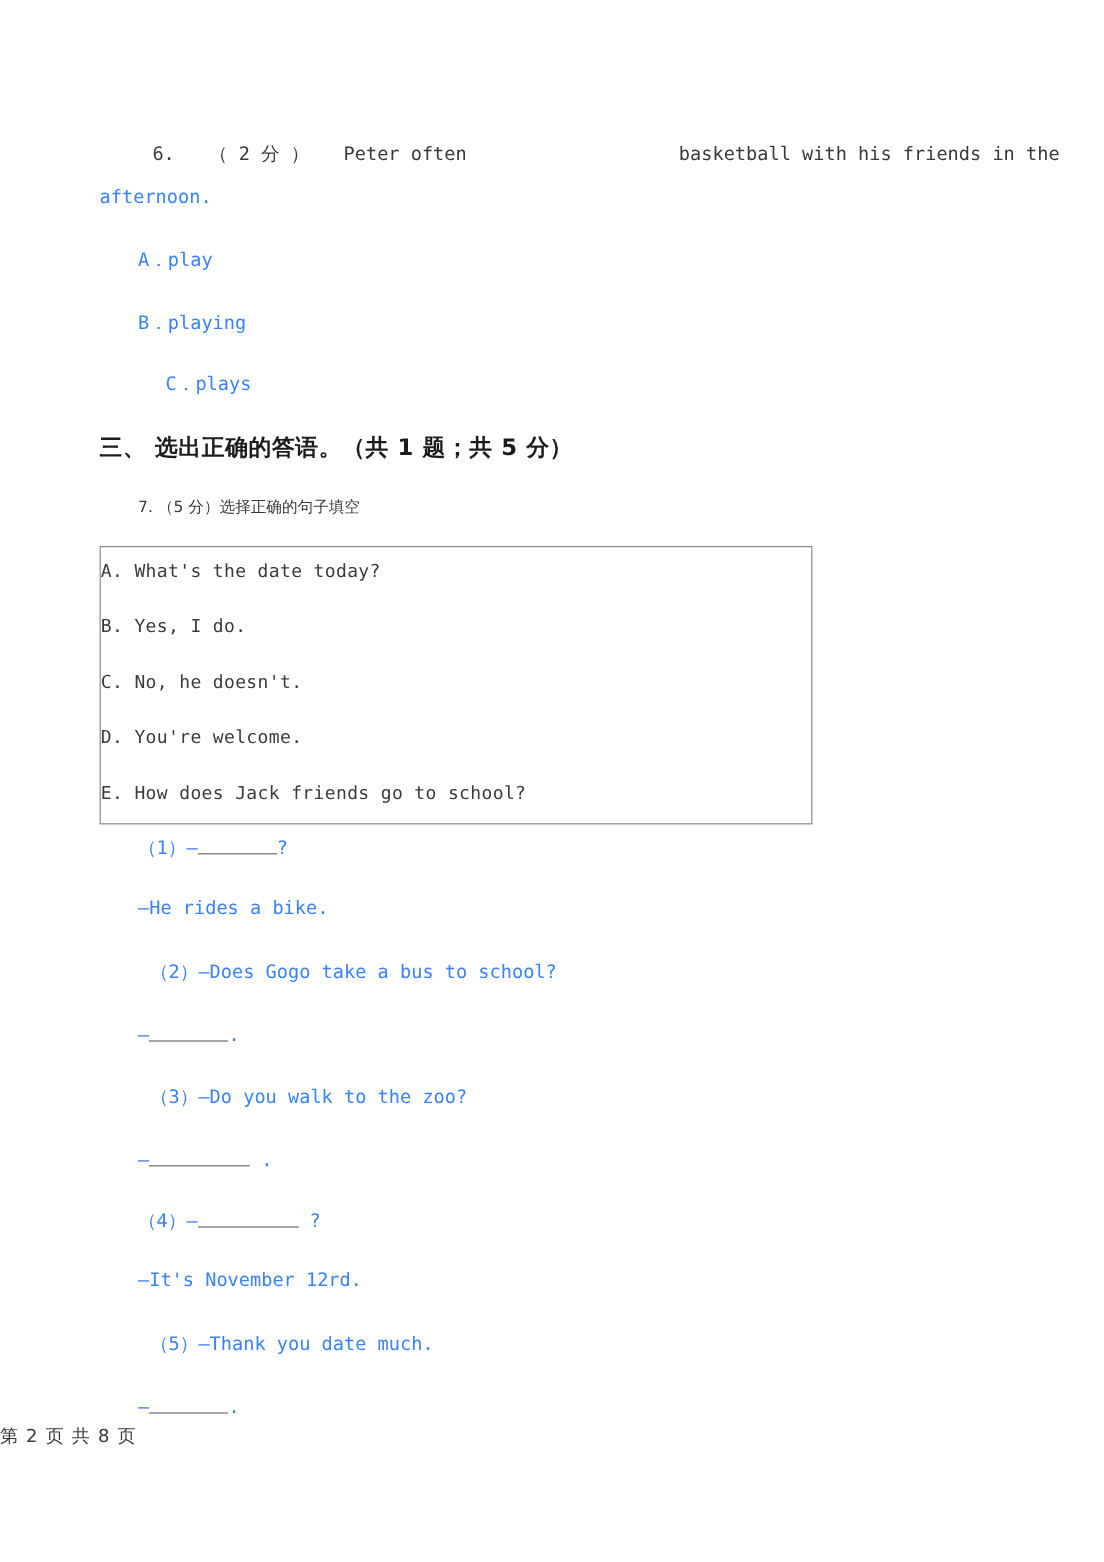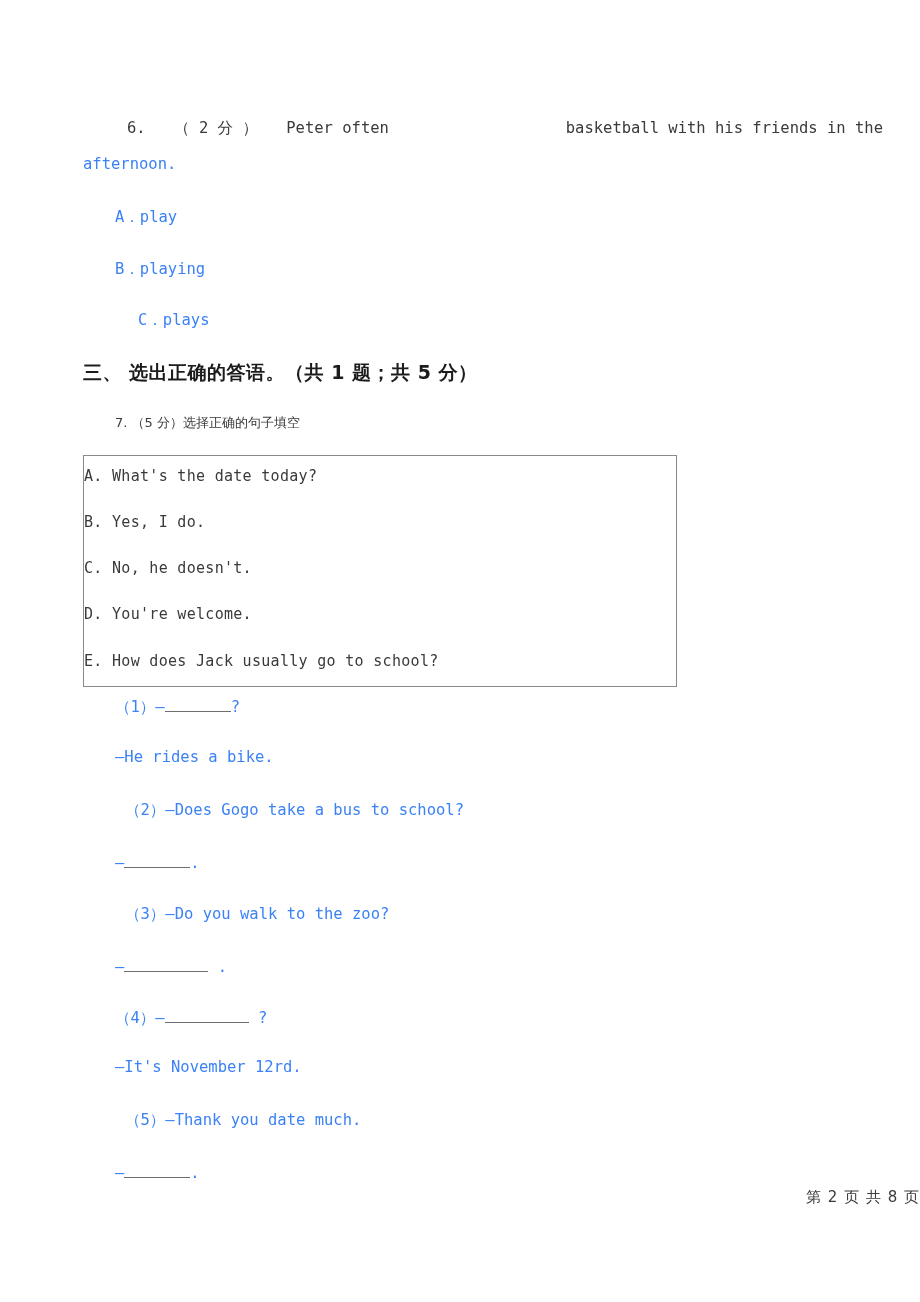--- a/index.html
+++ b/index.html
@@ -100,21 +100,21 @@
   .b-long  { width: 84px; }
 
   .dash { letter-spacing: 0; }
 
   
   .footer {
     position: absolute;
     left: 0;
     top: 1188px;
     width: 920px;
-    text-align: right;
+    text-align: left;
     font-family: "DejaVu Sans", "Liberation Sans", sans-serif;
     font-size: 15px;
     color: #3a3a3a;
     letter-spacing: 1px;
   }
 </style>
 </head>
 <body>
 
 <div class="page">
@@ -143,21 +143,21 @@
   <div class="cn-line" style="top:414px; left:115px;">
     <span>7.</span>
     <span>（5 分）选择正确的句子填空</span>
   </div>
 
   <div class="choice-box">
     <div class="bx-line" style="top:11px;">A. What's the date today?</div>
     <div class="bx-line" style="top:57px;">B. Yes, I do.</div>
     <div class="bx-line" style="top:103px;">C. No, he doesn't.</div>
     <div class="bx-line" style="top:149px;">D. You're welcome.</div>
-    <div class="bx-line" style="top:196px;">E. How does Jack usually go to school?</div>
+    <div class="bx-line" style="top:196px;">E. How does Jack friends go to school?</div>
   </div>
 
   <div class="q-line" style="top:696px; left:115px;">
     <span>（1）</span><span class="dash">—</span><span class="blank b-med"></span><span>?</span>
   </div>
   <div class="q-line" style="top:748px; left:115px;">—He rides a bike.</div>
 
   <div class="q-line" style="top:800px; left:125px;">
     <span>（2）</span><span>—Does Gogo take a bus to school?</span>
   </div>

